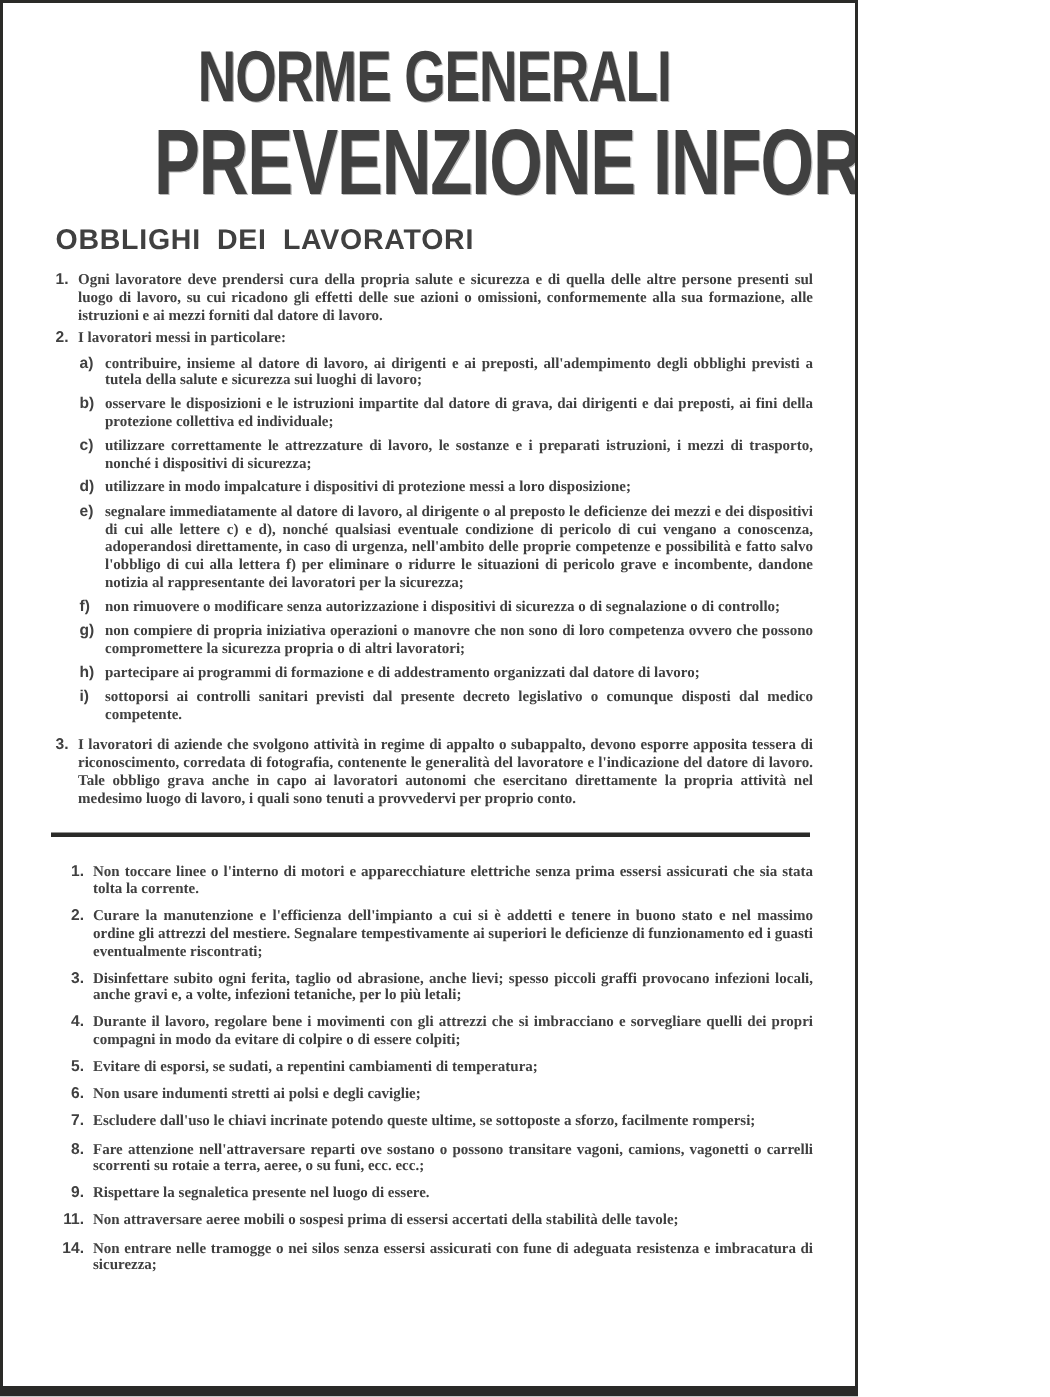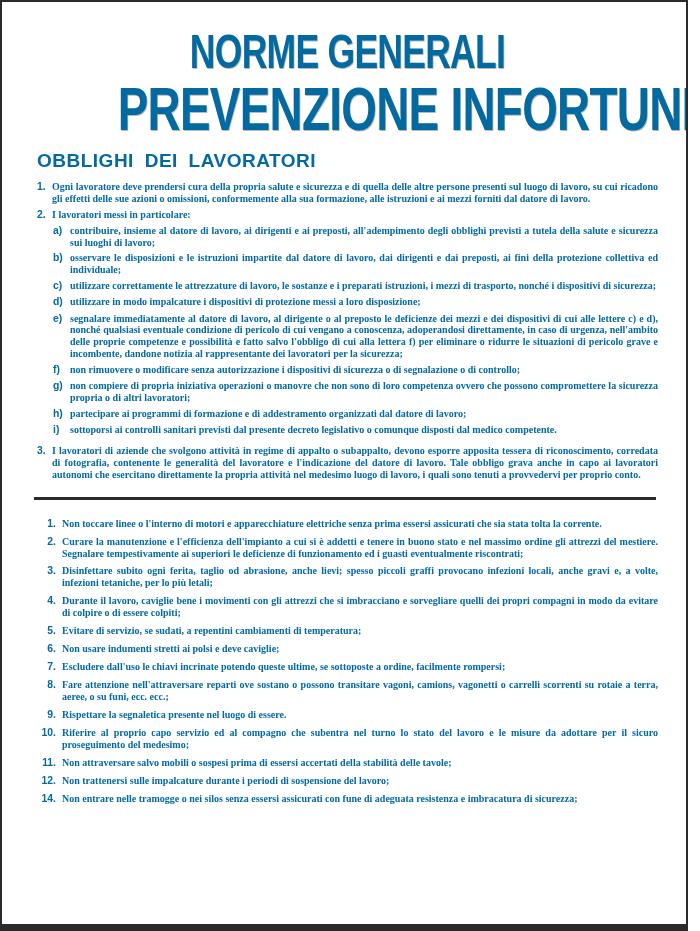--- a/index.html
+++ b/index.html
@@ -1,24 +1,24 @@
 <!DOCTYPE html>
 <html><head>
 <meta charset="utf-8">
 <style>
   html,body{margin:0;padding:0;background:#ffffff;}
   .page{
     position:relative;
-    width:688px;height:931px;
+    width:572px;height:931px;
     box-sizing:border-box;
     background:#ffffff;
     border:2px solid #2a2a28;
     border-bottom:7px solid #2a2a28;
     font-family:"Liberation Sans","DejaVu Sans",sans-serif;
-    color:#0369a1;
+    color:#404040;
     overflow:hidden;
   }
   .inner{
     box-sizing:border-box;
     width:100%;height:100%;
     padding:26px 28px 0 35px;
   }
   
   .title-block{text-align:center;margin-bottom:10px;}
   .title-line1,.title-line2{
@@ -89,21 +89,21 @@
         <div class="txt">I lavoratori messi in particolare:</div>
       </div>
 
       <div class="sublist">
         <div class="sub item">
           <span class="num">a)</span>
           <div class="txt">contribuire, insieme al datore di lavoro, ai dirigenti e ai preposti, all'adempimento degli obblighi previsti a tutela della salute e sicurezza sui luoghi di lavoro;</div>
         </div>
         <div class="sub item">
           <span class="num">b)</span>
-          <div class="txt">osservare le disposizioni e le istruzioni impartite dal datore di lavoro, dai dirigenti e dai preposti, ai fini della protezione collettiva ed individuale;</div>
+          <div class="txt">osservare le disposizioni e le istruzioni impartite dal datore di grava, dai dirigenti e dai preposti, ai fini della protezione collettiva ed individuale;</div>
         </div>
         <div class="sub item">
           <span class="num">c)</span>
           <div class="txt">utilizzare correttamente le attrezzature di lavoro, le sostanze e i preparati istruzioni, i mezzi di trasporto, nonché i dispositivi di sicurezza;</div>
         </div>
         <div class="sub item">
           <span class="num">d)</span>
           <div class="txt">utilizzare in modo impalcature i dispositivi di protezione messi a loro disposizione;</div>
         </div>
         <div class="sub item">
@@ -145,53 +145,45 @@
       <div class="item">
         <span class="num">2.</span>
         <div class="txt">Curare la manutenzione e l'efficienza dell'impianto a cui si è addetti e tenere in buono stato e nel massimo ordine gli attrezzi del mestiere. Segnalare tempestivamente ai superiori le deficienze di funzionamento ed i guasti eventualmente riscontrati;</div>
       </div>
       <div class="item">
         <span class="num">3.</span>
         <div class="txt">Disinfettare subito ogni ferita, taglio od abrasione, anche lievi; spesso piccoli graffi provocano infezioni locali, anche gravi e, a volte, infezioni tetaniche, per lo più letali;</div>
       </div>
       <div class="item">
         <span class="num">4.</span>
-        <div class="txt">Durante il lavoro, caviglie bene i movimenti con gli attrezzi che si imbracciano e sorvegliare quelli dei propri compagni in modo da evitare di colpire o di essere colpiti;</div>
+        <div class="txt">Durante il lavoro, regolare bene i movimenti con gli attrezzi che si imbracciano e sorvegliare quelli dei propri compagni in modo da evitare di colpire o di essere colpiti;</div>
       </div>
       <div class="item">
         <span class="num">5.</span>
-        <div class="txt">Evitare di servizio, se sudati, a repentini cambiamenti di temperatura;</div>
+        <div class="txt">Evitare di esporsi, se sudati, a repentini cambiamenti di temperatura;</div>
       </div>
       <div class="item">
         <span class="num">6.</span>
-        <div class="txt">Non usare indumenti stretti ai polsi e deve caviglie;</div>
+        <div class="txt">Non usare indumenti stretti ai polsi e degli caviglie;</div>
       </div>
       <div class="item">
         <span class="num">7.</span>
-        <div class="txt">Escludere dall'uso le chiavi incrinate potendo queste ultime, se sottoposte a ordine, facilmente rompersi;</div>
+        <div class="txt">Escludere dall'uso le chiavi incrinate potendo queste ultime, se sottoposte a sforzo, facilmente rompersi;</div>
       </div>
       <div class="item">
         <span class="num">8.</span>
         <div class="txt">Fare attenzione nell'attraversare reparti ove sostano o possono transitare vagoni, camions, vagonetti o carrelli scorrenti  su rotaie a terra, aeree, o su funi, ecc. ecc.;</div>
       </div>
       <div class="item">
         <span class="num">9.</span>
         <div class="txt">Rispettare la segnaletica presente nel luogo di essere.</div>
       </div>
       <div class="item">
-        <span class="num">10.</span>
-        <div class="txt">Riferire al proprio capo servizio ed al compagno che subentra nel turno lo stato del lavoro e le misure da adottare per il sicuro proseguimento del medesimo;</div>
-      </div>
-      <div class="item">
         <span class="num">11.</span>
-        <div class="txt">Non attraversare salvo mobili o sospesi prima di essersi accertati della stabilità delle tavole;</div>
-      </div>
-      <div class="item">
-        <span class="num">12.</span>
-        <div class="txt">Non trattenersi sulle impalcature durante i periodi di sospensione del lavoro;</div>
+        <div class="txt">Non attraversare aeree mobili o sospesi prima di essersi accertati della stabilità delle tavole;</div>
       </div>
       <div class="item">
         <span class="num">14.</span>
         <div class="txt">Non entrare nelle tramogge o nei silos senza essersi assicurati con fune di adeguata resistenza e imbracatura di sicurezza;</div>
       </div>
 
     </section>
 
   </div>
 </div>

